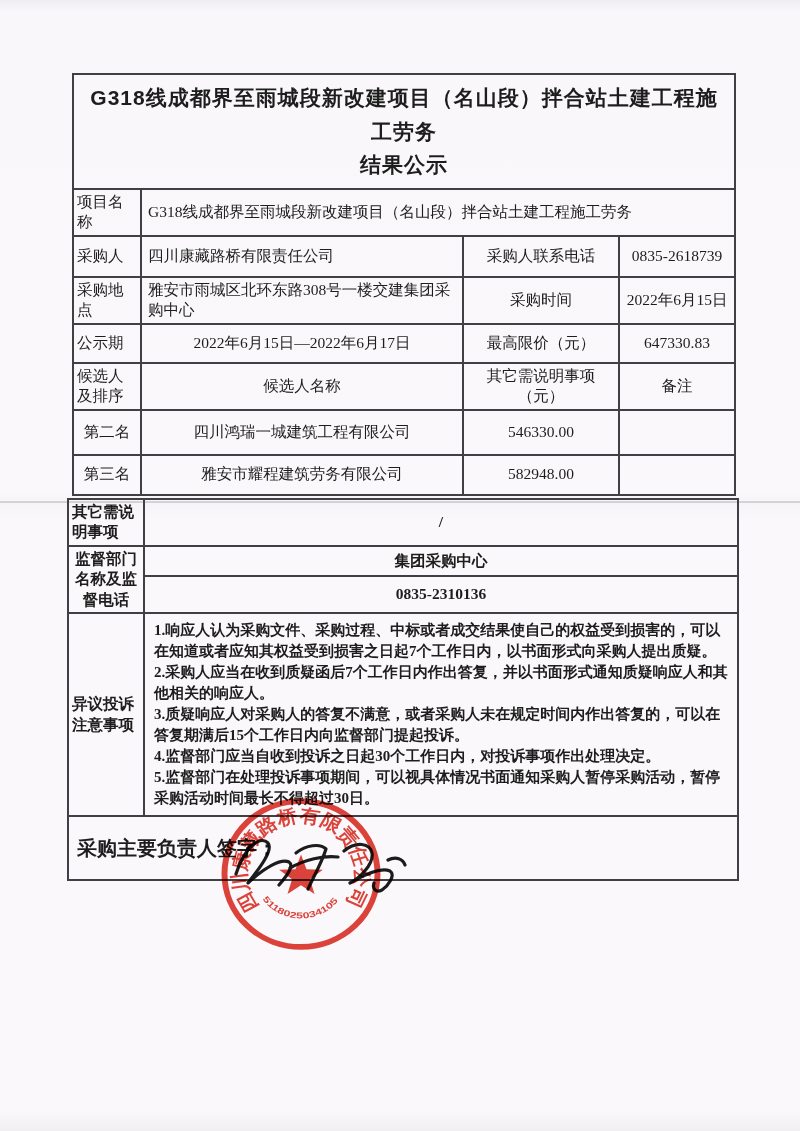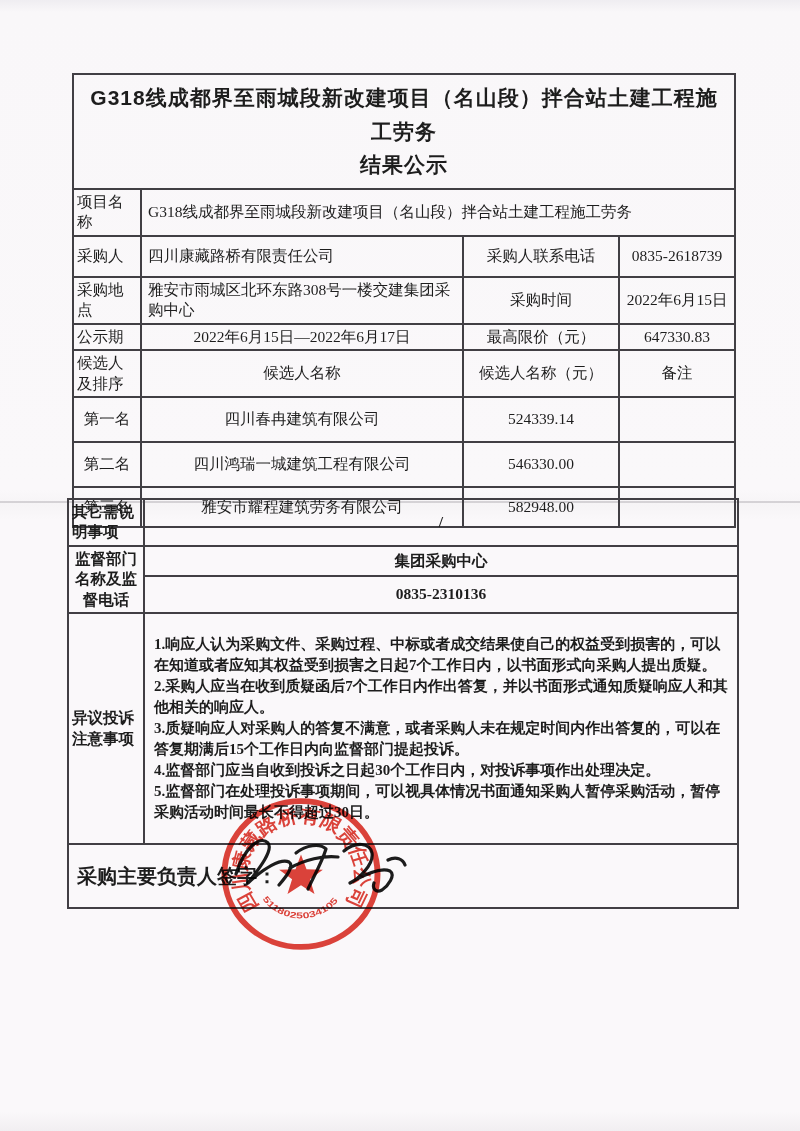--- a/index.html
+++ b/index.html
@@ -28,21 +28,21 @@
     vertical-align:middle;
     overflow:hidden;
   }
   .title-cell {
     font-family:"Liberation Sans", sans-serif;
     font-weight:bold; font-size:21px; letter-spacing:1px;
     text-align:center; line-height:1.6; padding:6px 10px;
   }
   .c { text-align:center;margin-left:45px; }
   .lab { padding:2px 3px; }
-  .obj-cell { padding:20px 9px; font-size:15px; line-height:1.4; vertical-align:middle; }
+  .obj-cell { padding:6px 9px; font-size:15px; line-height:1.4; vertical-align:middle; }
   .obj-cell p { margin:0; }
   .sig-cell { font-size:20px; padding-left:8px; }
   .seal-svg, .sign-svg { position:absolute; mix-blend-mode:multiply; pointer-events:none; }
   .seal-svg { z-index:4; opacity:0.92; }
   .sign-svg { z-index:5; }
 </style>
 </head>
 <body>
 
 <div class="page">
@@ -72,37 +72,31 @@
       <td>四川康藏路桥有限责任公司</td>
       <td class="c">采购人联系电话</td>
       <td class="c">0835-2618739</td>
     </tr>
     <tr style="height:45px">
       <td class="lab">采购地点</td>
       <td>雅安市雨城区北环东路308号一楼交建集团采购中心</td>
       <td class="c">采购时间</td>
       <td class="c">2022年6月15日</td>
     </tr>
-    <tr style="height:26px">
+    <tr style="height:39px">
       <td class="lab">公示期</td>
       <td class="c">2022年6月15日—2022年6月17日</td>
       <td class="c">最高限价（元）</td>
       <td class="c">647330.83</td>
     </tr>
     <tr style="height:45px">
       <td class="lab">候选人及排序</td>
       <td class="c">候选人名称</td>
-      <td class="c">候选人名称（元）</td>
+      <td class="c">其它需说明事项（元）</td>
       <td class="c">备注</td>
-    </tr>
-    <tr style="height:45px">
-      <td class="c">第一名</td>
-      <td class="c">四川春冉建筑有限公司</td>
-      <td class="c">524339.14</td>
-      <td class="c"></td>
     </tr>
     <tr style="height:45px">
       <td class="c">第二名</td>
       <td class="c">四川鸿瑞一城建筑工程有限公司</td>
       <td class="c">546330.00</td>
       <td class="c"></td>
     </tr>
     <tr style="height:40px">
       <td class="c">第三名</td>
       <td class="c">雅安市耀程建筑劳务有限公司</td>

